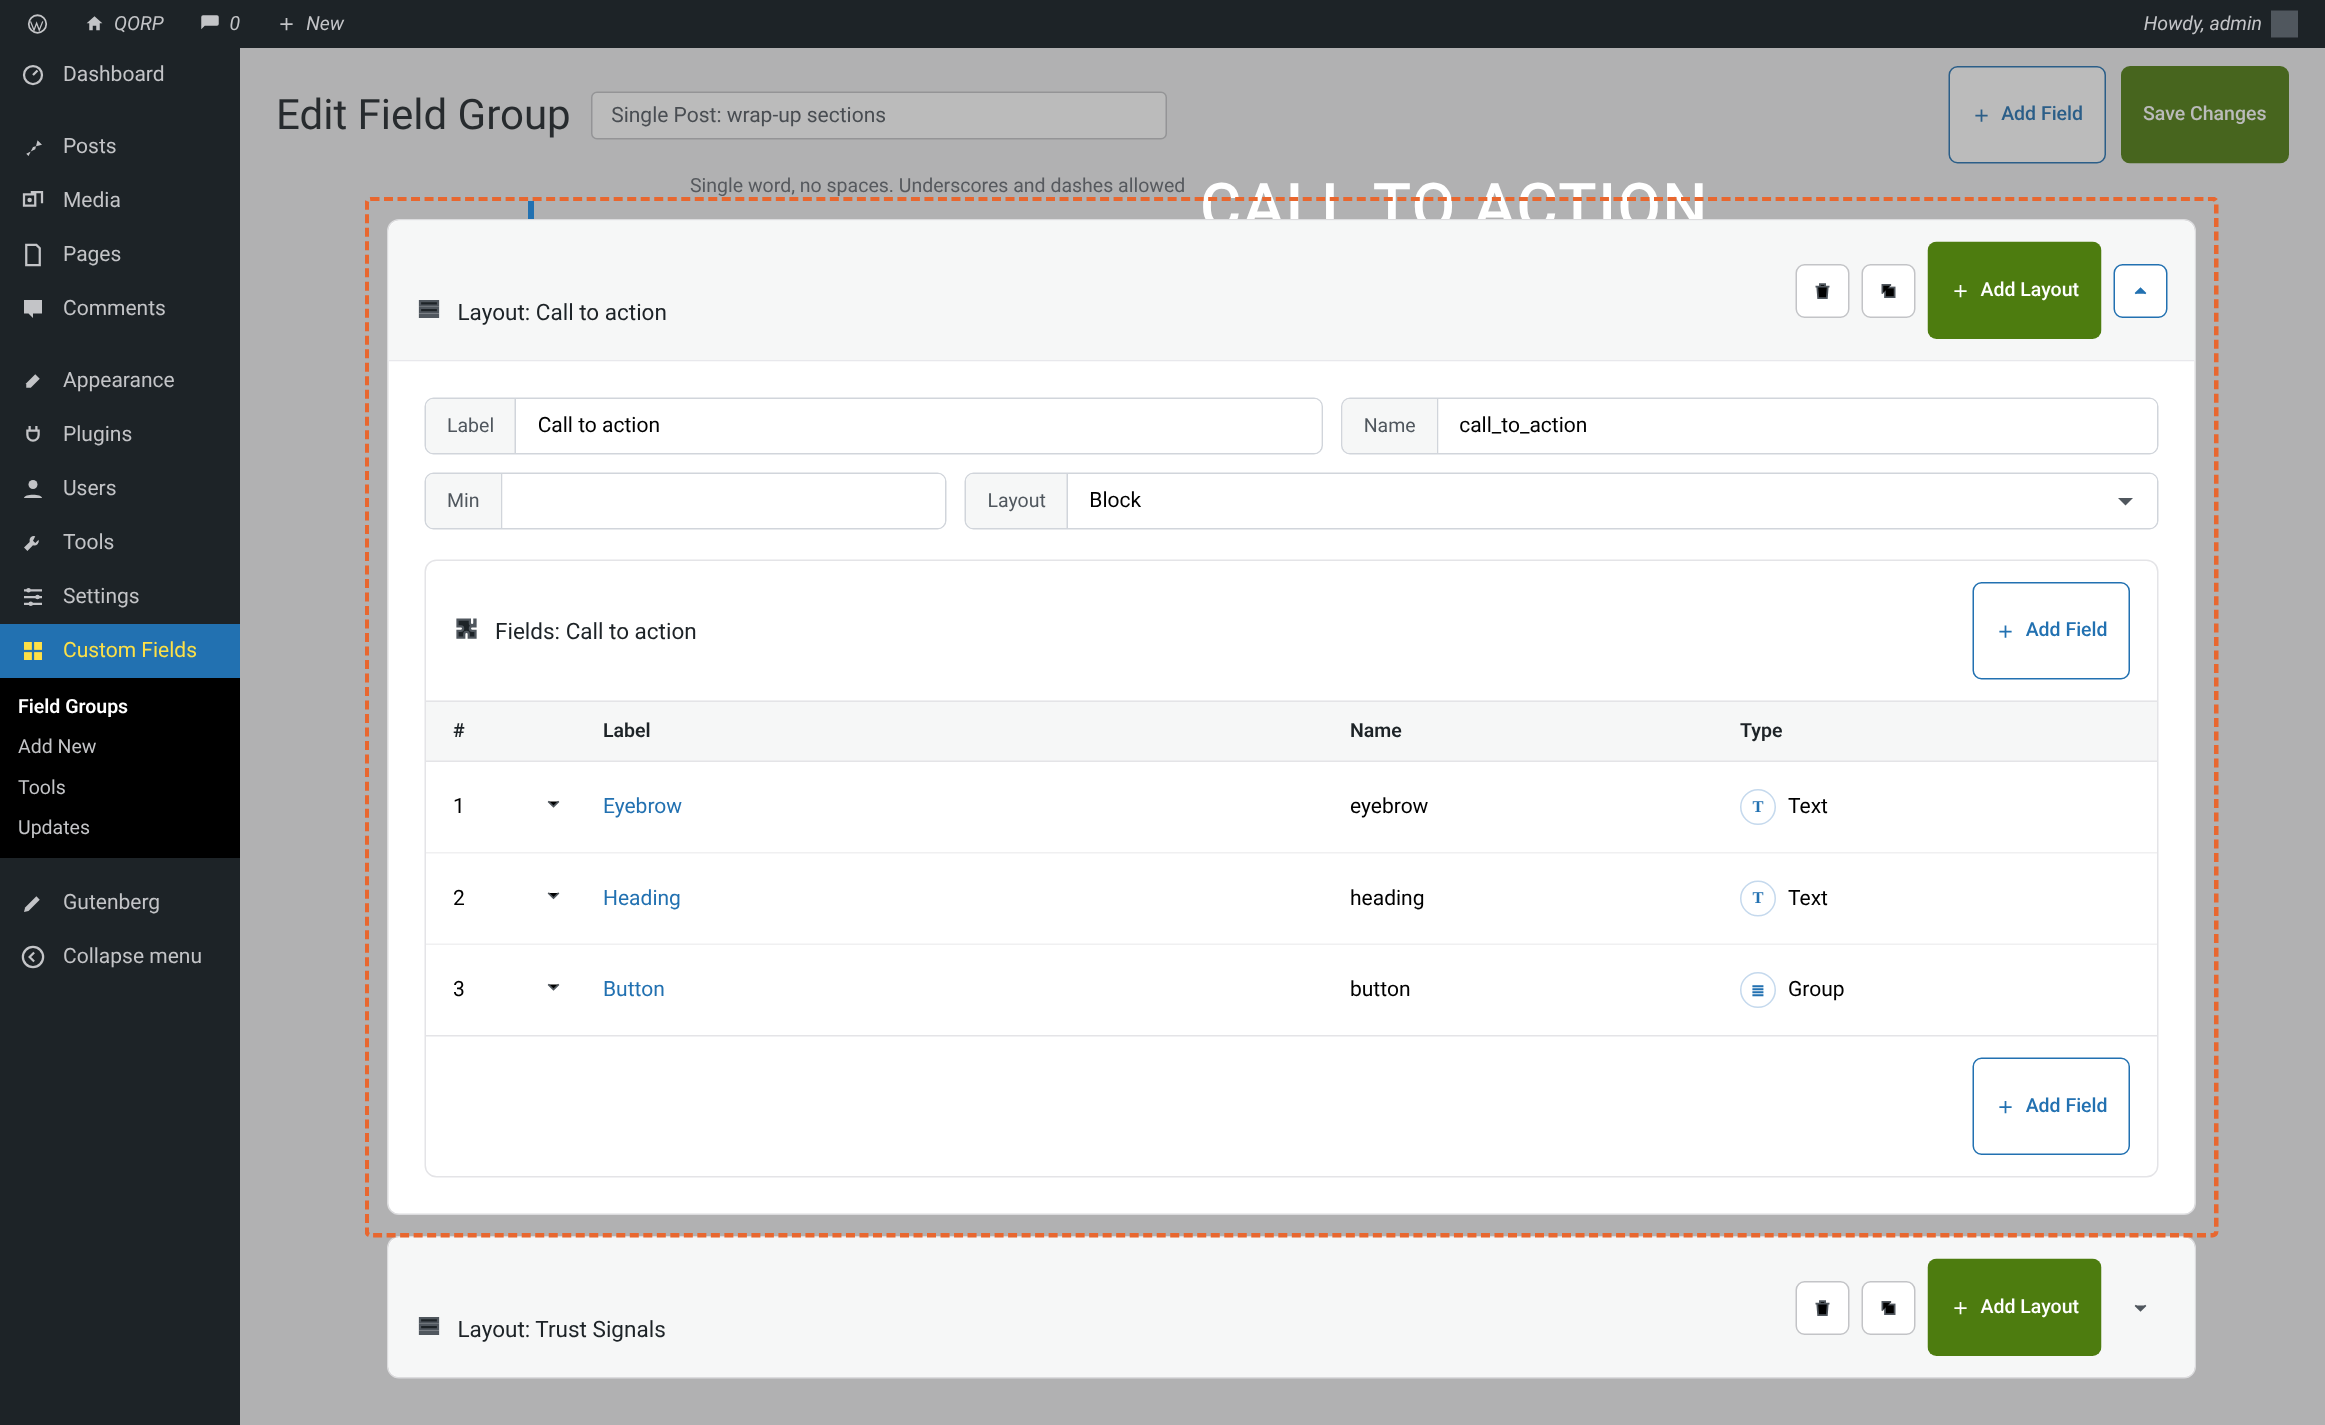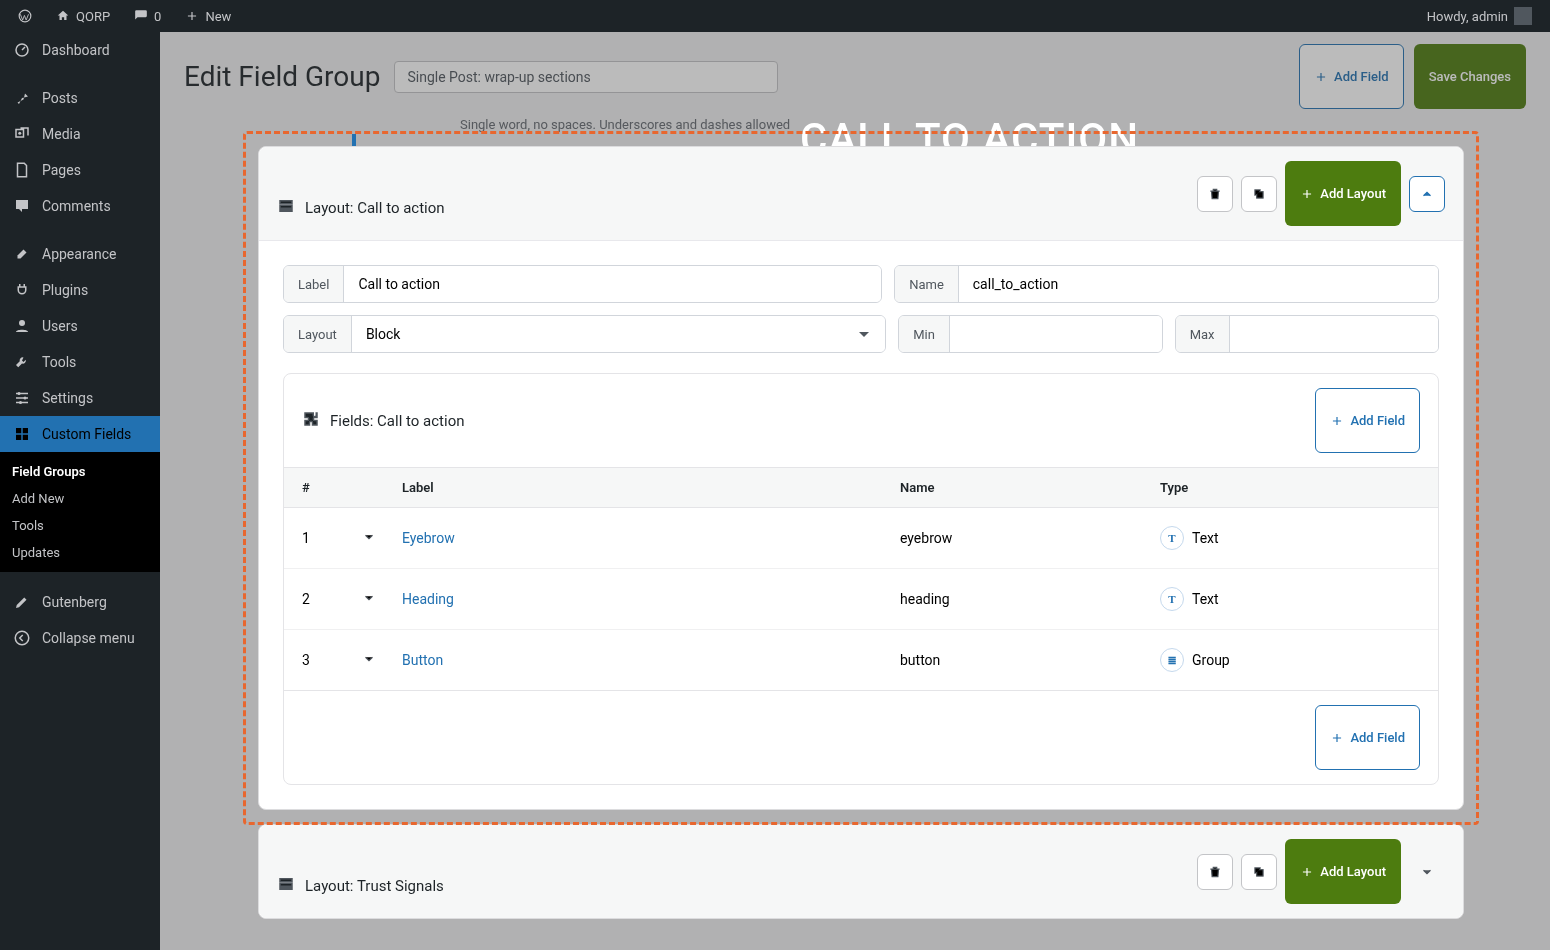--- a/index.html
+++ b/index.html
@@ -1,27 +1,27 @@
 <!DOCTYPE html>
 <html><head>
 <meta charset="utf-8">
 <style>
 * { margin: 0; padding: 0; box-sizing: border-box; font-family: -apple-system, BlinkMacSystemFont, "Segoe UI", Roboto, sans-serif; }
 body { background: #f0f0f1; overflow: hidden; width: 1550px; height: 950px; position: relative; }
 
 
 .admin-bar { height: 32px; background: #1d2327; color: #c3c4c7; display: flex; align-items: center; justify-content: space-between; font-size: 13px; padding: 0 10px; }
 .admin-bar-left, .admin-bar-right { display: flex; align-items: center; gap: 8px; }
-.admin-bar-item { display: flex; align-items: center; gap: 6px; padding: 0 8px; cursor: pointer; color: #c3c4c7; }
+.admin-bar-item { display: flex; align-items: center; gap: 6px; padding: 0 8px; cursor: pointer; color: #c3c4c7; font-style: italic; }
 .avatar-box { width: 18px; height: 18px; background: #50575e; }
 
 
 .sidebar { position: absolute; left: 0; top: 32px; bottom: 0; width: 188px; background: #1d2327; color: #c3c4c7; font-size: 14px; }
 .sidebar-item { display: flex; align-items: center; gap: 10px; padding: 8px 12px; cursor: pointer; color: #c3c4c7; position: relative; }
-.sidebar-item.active { background: #2271b1; color: #000000; }
+.sidebar-item.active { background: #2271b1; color: #fde047; }
 .sidebar-item.active::after { content: ""; position: absolute; right: -8px; top: 50%; transform: translateY(-50%); border: 8px solid transparent; border-right-color: #f0f0f1; }
 .sidebar-sep { height: 12px; }
 .sidebar-sub { background: #000000; padding: 6px 0; }
 .sidebar-sub-item { padding: 6px 12px; font-size: 13px; cursor: pointer; color: #c3c4c7; }
 .sidebar-sub-item.active { color: #fff; font-weight: 600; }
 .sidebar-icon { width: 20px; height: 20px; display: flex; align-items: center; justify-content: center; flex-shrink: 0; }
 
 
 .main { position: absolute; left: 160px; right: 0; top: 32px; bottom: 0; background: #f0f0f1; }
 .page-header { display: flex; align-items: center; padding: 12px 24px; gap: 14px; }
@@ -307,33 +307,29 @@
           <div class="form-group" style="flex:1.1;">
             <span class="form-label">Label</span>
             <input class="form-input" style="flex: 1 1 0%;" value="Call to action">
           </div>
           <div class="form-group" style="flex:1;">
             <span class="form-label">Name</span>
             <input class="form-input" style="flex: 1 1 0%;" value="call_to_action">
           </div>
         </div>
         <div class="form-row">
+          <div class="form-group" style="flex:0.48;">
+            <span class="form-label">Min</span>
+            <input class="form-input" style="flex: 1 1 0%;">
+          </div>
           <div class="form-group" style="flex:1.1;">
             <span class="form-label">Layout</span>
             <div class="select-wrap">
                 <select class="form-select" style="flex:1;"><option>Block</option></select>
               </div>
-          </div>
-          <div class="form-group" style="flex:0.48;">
-            <span class="form-label">Min</span>
-            <input class="form-input" style="flex: 1 1 0%;">
-          </div>
-          <div class="form-group" style="flex:0.48;">
-            <span class="form-label">Max</span>
-            <input class="form-input" style="flex: 1 1 0%;">
           </div>
         </div>
 
         <div class="fields-panel">
           <div class="fields-header">
             <div class="fields-header-left">
               <span><svg class="si" viewBox="0 0 24 24" fill="none" stroke="#50575e" stroke-width="2">
                     <path d="M9 4h6v3a2 2 0 004 0V4h1v6h-3a2 2 0 000 4h3v6h-6v-3a2 2 0 00-4 0v3H4v-6h3a2 2 0 000-4H4V4h5z"></path>
                   </svg></span>
               <span>Fields: Call to action</span>

